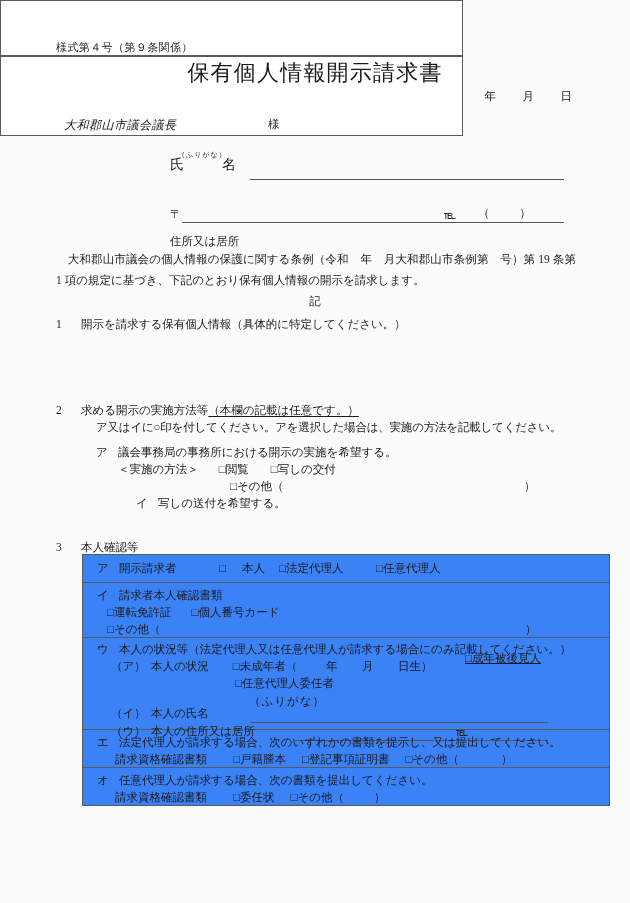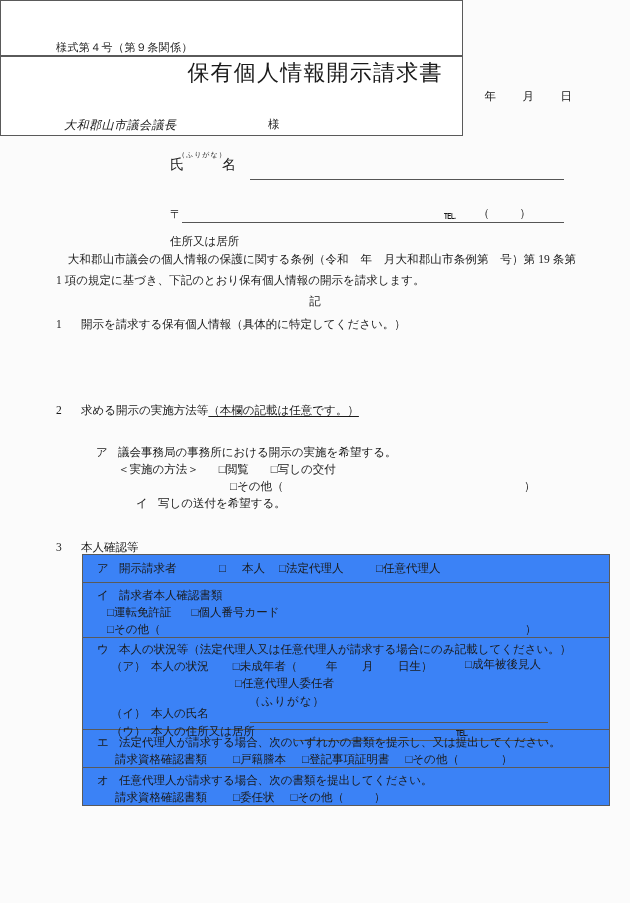--- a/index.html
+++ b/index.html
@@ -184,21 +184,21 @@
   .i-l3  { left: 24px; top: 41px; }
   .i-l3-close { left: 442px; top: 41px; }
 
   
   .u-lbl { left: 14px; top: 6px; }
   .u-a   { left: 28px; top: 23px; }
   .u-a .k  { display: inline-block; width: 40px; }
   .u-a .g1 { display: inline-block; width: 24px; }
   .u-a-dates { left: 243px; top: 23px; }
   .u-a-dates .d { display: inline-block; width: 36px; }
-  .u-a-seinen { left: 382px; top: 21px; }
+  .u-a-seinen { left: 382px; top: 15px; text-decoration: underline; }
   .u-b   { left: 152px; top: 40px; }
   .u-fg  { left: 166px; top: 58px; }
   .u-c   { left: 28px; top: 70px; }
   .u-c .k { display: inline-block; width: 40px; }
   .rule-u-name { position: absolute; left: 167px; top: 84px; width: 298px; border-bottom: 1px solid #555; }
   .u-d   { left: 28px; top: 88px; }
   .u-d .k { display: inline-block; width: 40px; }
   .tel2  { left: 373px; top: 89px; }
   .rule-u-addr { position: absolute; left: 212px; top: 102px; width: 253px; border-bottom: 1px solid #555; }
 
@@ -242,20 +242,21 @@
   <div class="abs tel1"><span class="tel-mark">TEL.</span></div>
   <div class="abs paren1"><span>（</span><span class="gap"></span><span>）</span></div>
 
   <div class="abs para">　大和郡山市議会の個人情報の保護に関する条例（令和　年　月大和郡山市条例第　号）第 19 条第 1 項の規定に基づき、下記のとおり保有個人情報の開示を請求します。</div>
   <div class="abs ki">記</div>
 
   <div class="abs sec-num s1-head"><span class="n">1</span><span>開示を請求する保有個人情報（具体的に特定してください。）</span></div>
   <div class="box1"></div>
 
   <div class="abs sec-num s2-head"><span class="n">2</span><span>求める開示の実施方法等</span><u>（本欄の記載は任意です。）</u></div>
+  <div class="abs s2-sub">ア又はイに○印を付してください。アを選択した場合は、実施の方法を記載してください。</div>
 
   <div class="box2"></div>
   <div class="abs b2-a"><span class="n">ア</span><span>議会事務局の事務所における開示の実施を希望する。</span></div>
   <div class="abs b2-m"><span>＜実施の方法＞</span><span class="g1"></span><span>□閲覧</span><span class="g2"></span><span>□写しの交付</span></div>
   <div class="abs b2-o">□その他（</div>
   <div class="abs b2-o-close">）</div>
   <div class="abs b2-i"><span class="n">イ</span><span>写しの送付を希望する。</span></div>
 
   <div class="abs sec-num s3-head"><span class="n">3</span><span>本人確認等</span></div>
 

